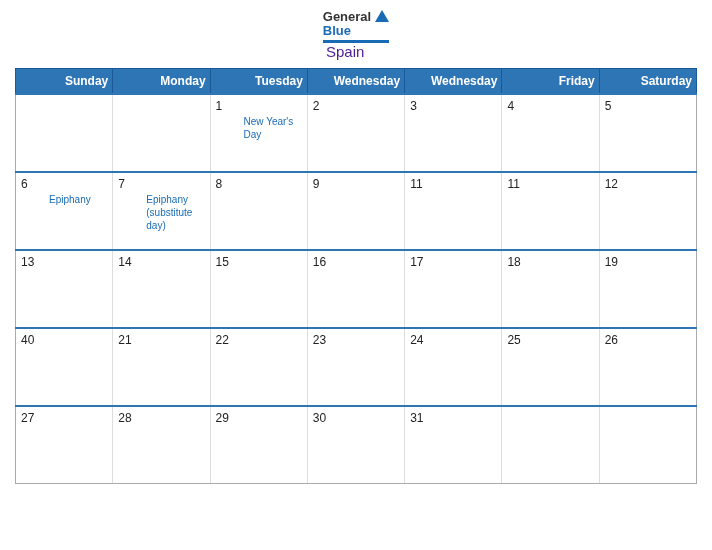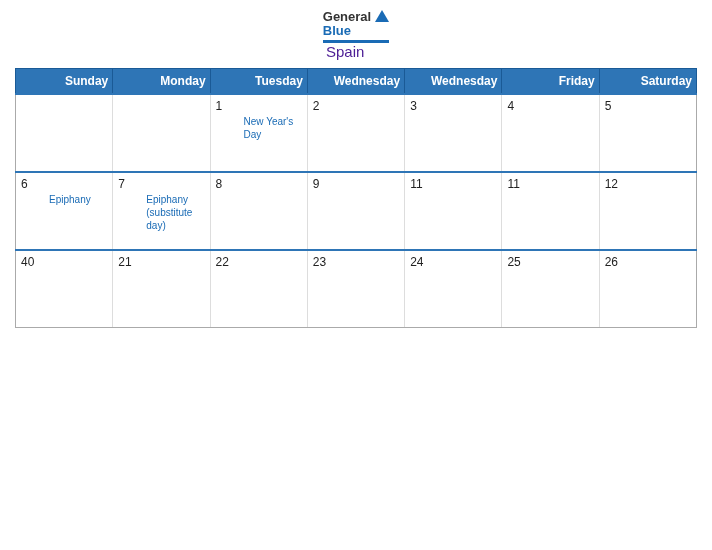--- a/index.html
+++ b/index.html
@@ -183,36 +183,78 @@
           </td>
           <td>
             <span class="day-num">11</span>
           </td>
           <td>
             <span class="day-num">12</span>
           </td>
         </tr>
         <tr>
           <td>
+            <span class="day-num">13</span>
+          </td>
+          <td>
+            <span class="day-num">14</span>
+          </td>
+          <td>
+            <span class="day-num">15</span>
+          </td>
+          <td>
+            <span class="day-num">16</span>
+          </td>
+          <td>
+            <span class="day-num">17</span>
+          </td>
+          <td>
+            <span class="day-num">18</span>
+          </td>
+          <td>
+            <span class="day-num">19</span>
+          </td>
+        </tr>
+        <tr>
+          <td>
             <span class="day-num">40</span>
           </td>
           <td>
             <span class="day-num">21</span>
           </td>
           <td>
             <span class="day-num">22</span>
           </td>
           <td>
             <span class="day-num">23</span>
           </td>
           <td>
             <span class="day-num">24</span>
           </td>
           <td>
             <span class="day-num">25</span>
           </td>
           <td>
             <span class="day-num">26</span>
           </td>
+        </tr>
+        <tr>
+          <td>
+            <span class="day-num">27</span>
+          </td>
+          <td>
+            <span class="day-num">28</span>
+          </td>
+          <td>
+            <span class="day-num">29</span>
+          </td>
+          <td>
+            <span class="day-num">30</span>
+          </td>
+          <td>
+            <span class="day-num">31</span>
+          </td>
+          <td class="empty"></td>
+          <td class="empty"></td>
         </tr>
       </tbody>
   </table>
 </div>
 
 </body></html>

